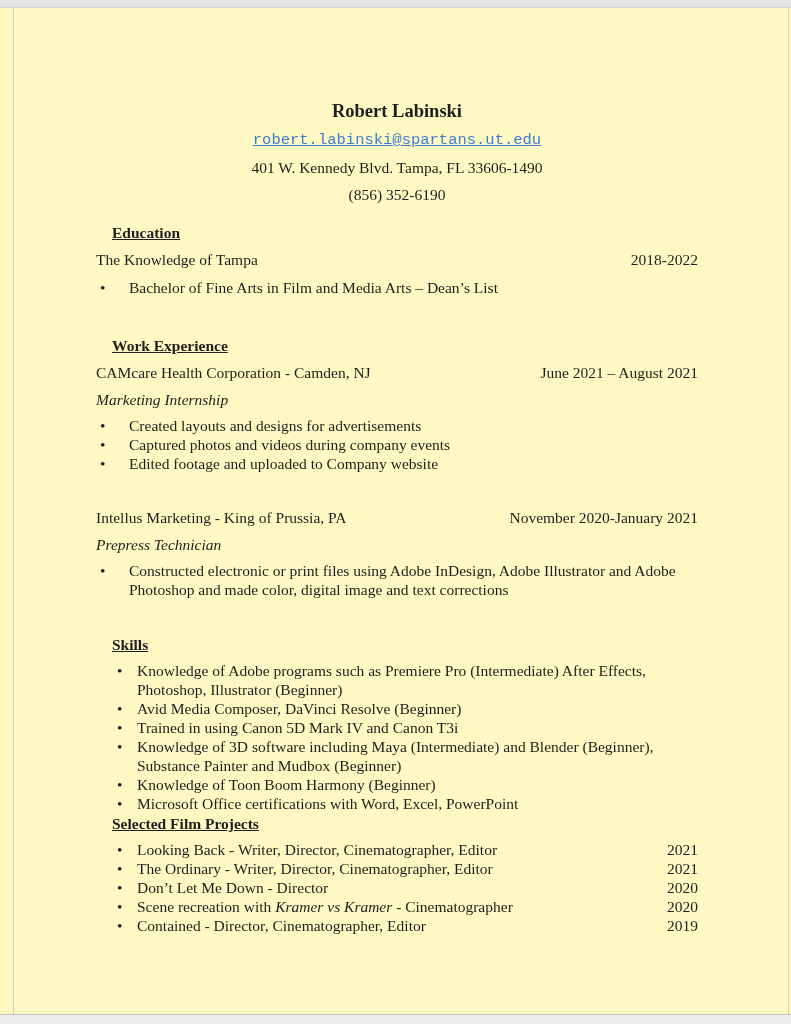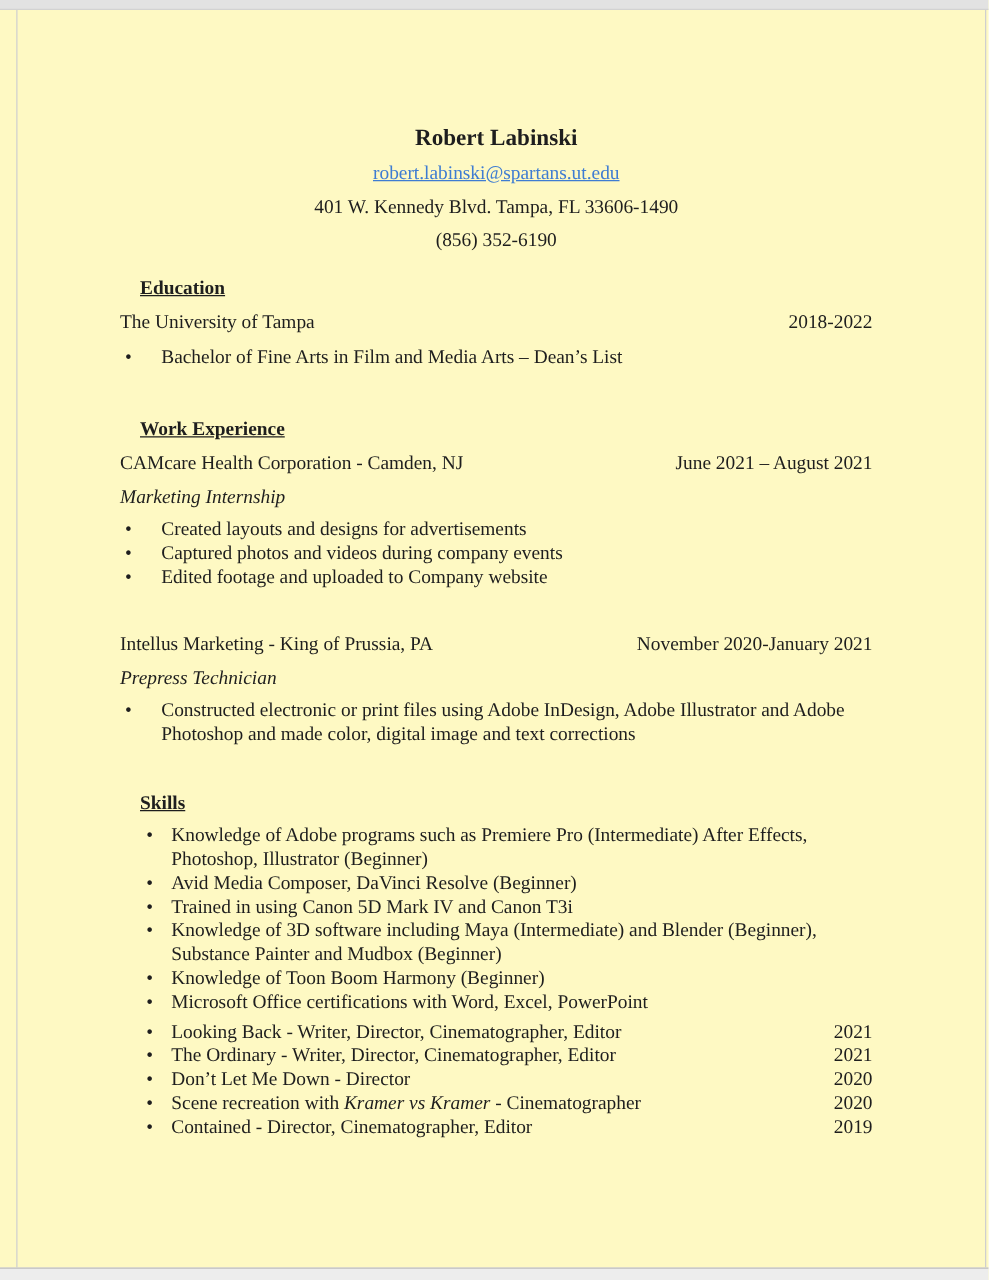--- a/index.html
+++ b/index.html
@@ -15,21 +15,21 @@
   .right-border { position:absolute; top:8px; bottom:10px; right:2px; width:1px; background:#cfcfcf; }
   .bottom-strip { position:absolute; bottom:0; left:0; right:0; height:10px; background:#ededed; border-top:1px solid #bdbdbd; }
   .content {
     position:absolute; top:8px; left:14px; right:3px; bottom:10px;
     padding:90px 90px 0 82px;
     font-size:15.5px; line-height:19px;
   }
   .doc-header { text-align:center; }
   .doc-header .line { line-height:27px; }
   .doc-header h1 { font-size:18.5px; font-weight:bold; line-height:27px; }
-  .email-link { color:#3e7cd2; text-decoration:underline; cursor:pointer; }
+  .email-link { color:#3e7cd2; text-decoration:underline; cursor:pointer;font-family:Liberation Mono, monospace; }
   .section-heading { font-size:15.5px; font-weight:bold; text-decoration:underline; line-height:22px;margin-left:16px; }
   .sec-edu .section-heading { margin-top:14px; }
   .row { display:flex; justify-content:space-between; line-height:22px; }
   .row .row-left { text-align:left; }
   .row .row-right { text-align:right; white-space:nowrap; }
   .edu-row { margin-top:5px; }
   .job-title { font-style:italic; line-height:20px; margin-top:6px; }
   ul { list-style:none; }
   .blist { margin-top:6px; }
   .blist li { display:flex; line-height:19px; }
@@ -68,21 +68,21 @@
       <div class="line">
         <a class="email-link">robert.labinski@spartans.ut.edu</a>
       </div>
       <div class="line">401 W. Kennedy Blvd. Tampa, FL 33606-1490</div>
       <div class="line">(856) 352-6190</div>
     </header>
 
     <section class="sec-edu">
       <div class="section-heading">Education</div>
       <div class="row edu-row">
-        <span class="row-left">The University of Tampa</span>
+        <span class="row-left">The Knowledge of Tampa</span>
         <span class="row-right">2018-2022</span>
       </div>
       <ul class="blist list-a edu-list">
         <li>
           <span class="bullet">•</span>
           <span>Bachelor of Fine Arts in Film and Media Arts – Dean’s List</span>
         </li>
       </ul>
     </section>
 
@@ -146,20 +146,21 @@
           <span>Knowledge of Toon Boom Harmony (Beginner)</span>
         </li>
         <li>
           <span class="bullet">•</span>
           <span>Microsoft Office certifications with Word, Excel, PowerPoint</span>
         </li>
       </ul>
     </section>
 
     <section class="sec-films">
+      <div class="section-heading">Selected Film Projects</div>
       <ul class="blist list-b films-list">
         <li>
           <span class="bullet">•</span>
           <span class="ftext">Looking Back - Writer, Director, Cinematographer, Editor</span>
           <span class="fyear">2021</span>
         </li>
         <li>
           <span class="bullet">•</span>
           <span class="ftext">The Ordinary - Writer, Director, Cinematographer, Editor</span>
           <span class="fyear">2021</span>

